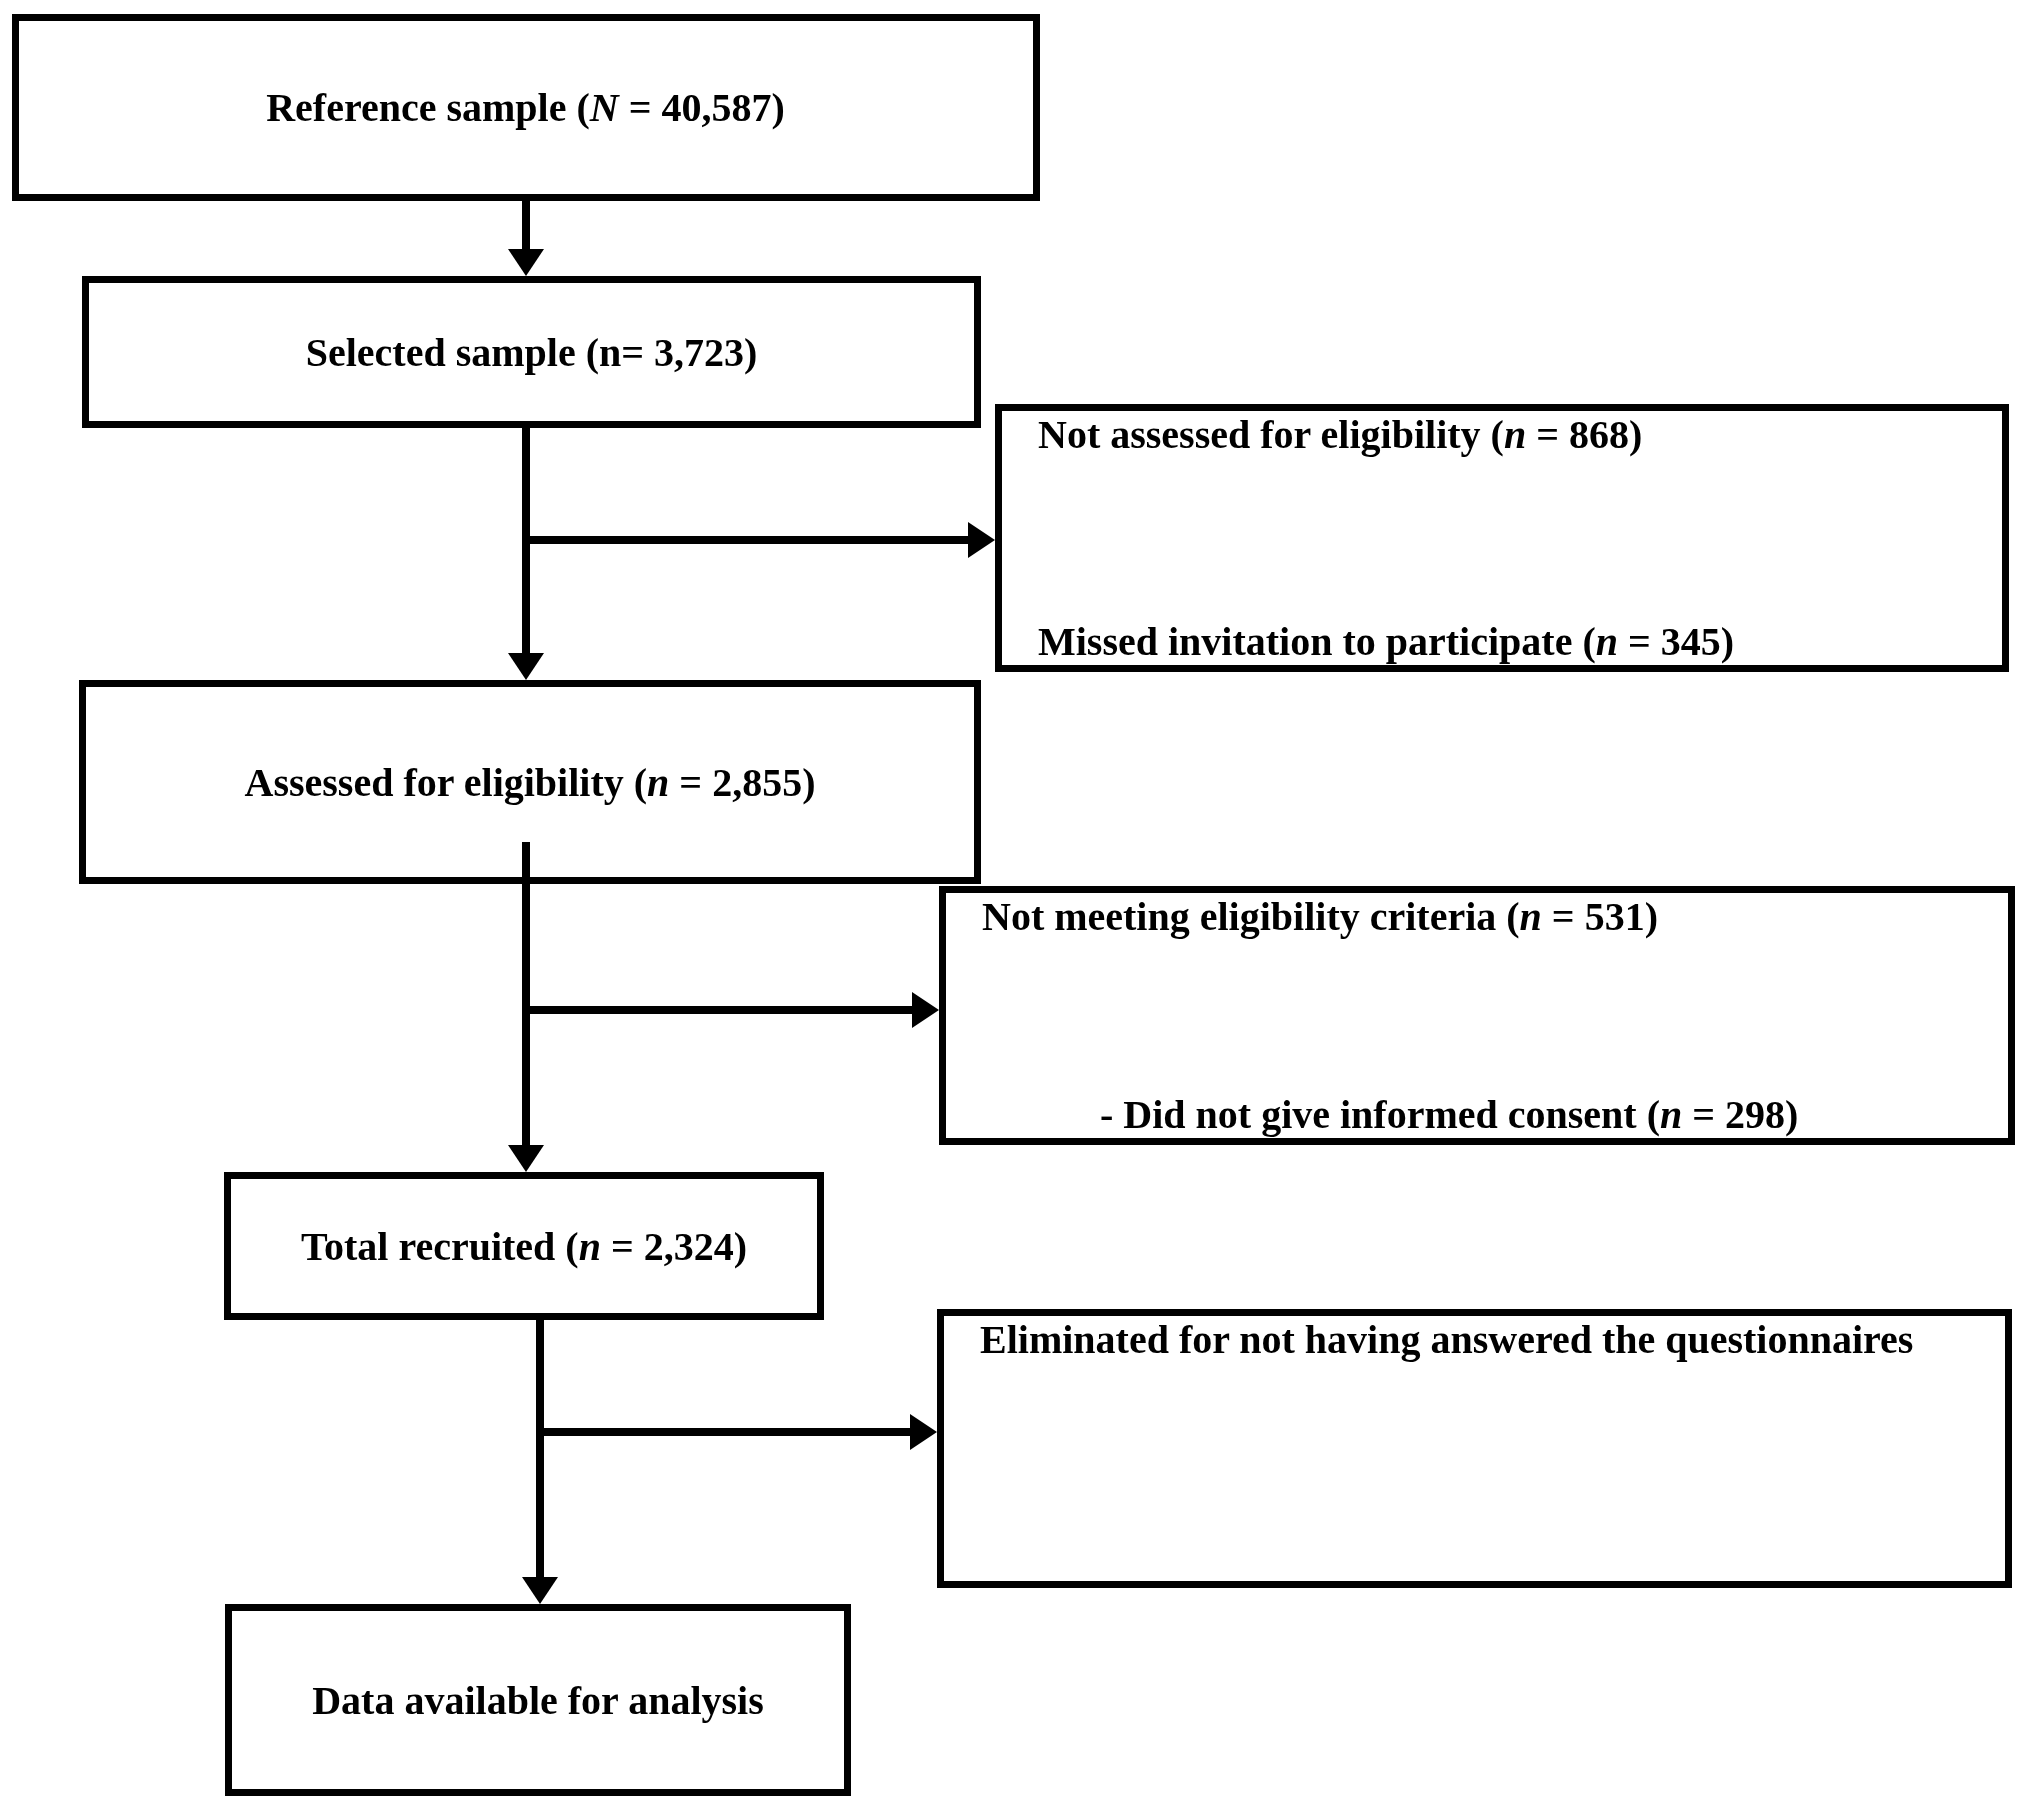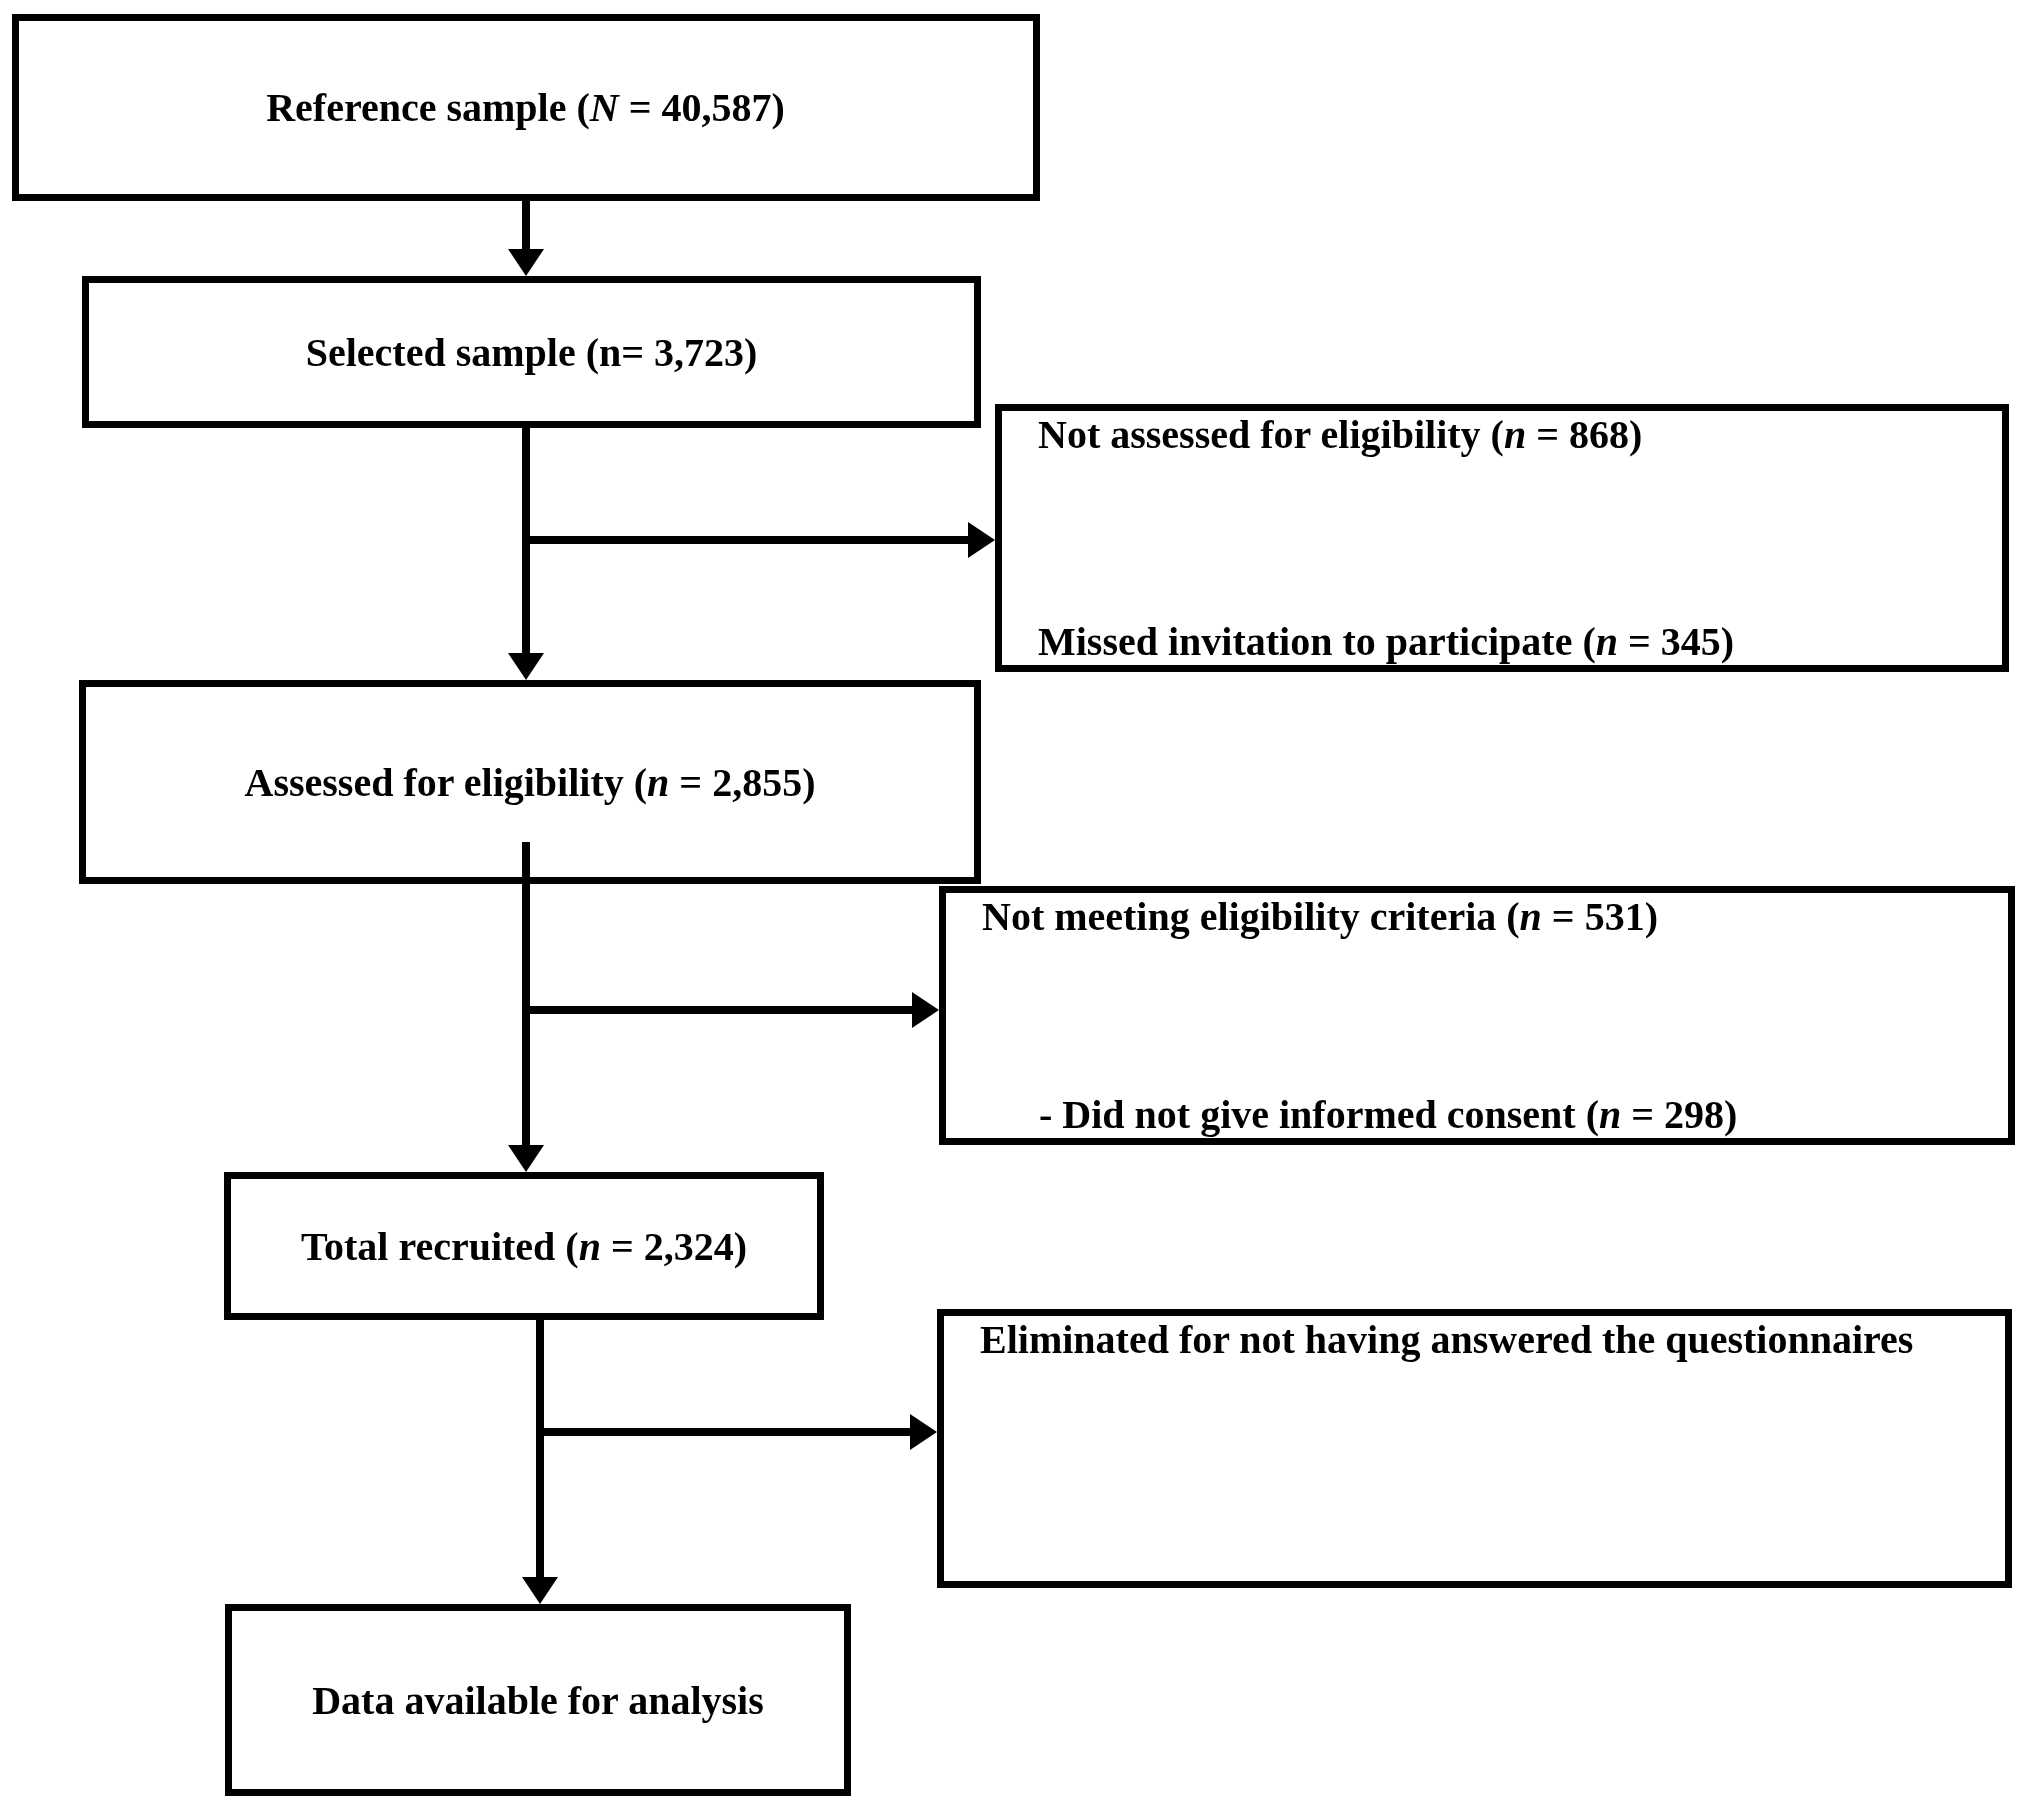--- a/index.html
+++ b/index.html
@@ -36,21 +36,21 @@
     flex-direction: column;
     justify-content: space-between;
     padding-left: 36px;
     padding-right: 10.2px;
     text-align: left;
   }
   .txtline {
     white-space: nowrap;
   }
   .indent2 {
-    margin-left: 57px;
+    margin-left: 118px;
   }
   .nvar {
     font-style: italic;
   }
   .vline {
     position: absolute;
     width: 7.7px;
     background: #000000;
   }
   .hline {

